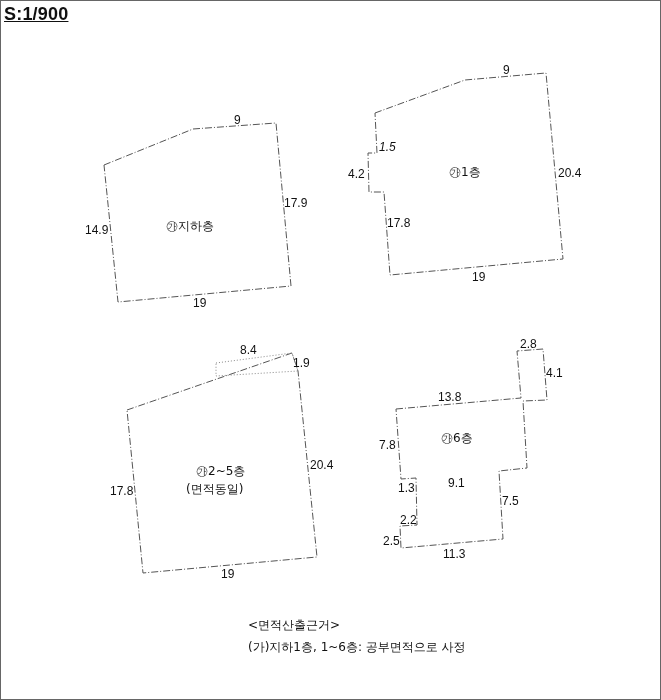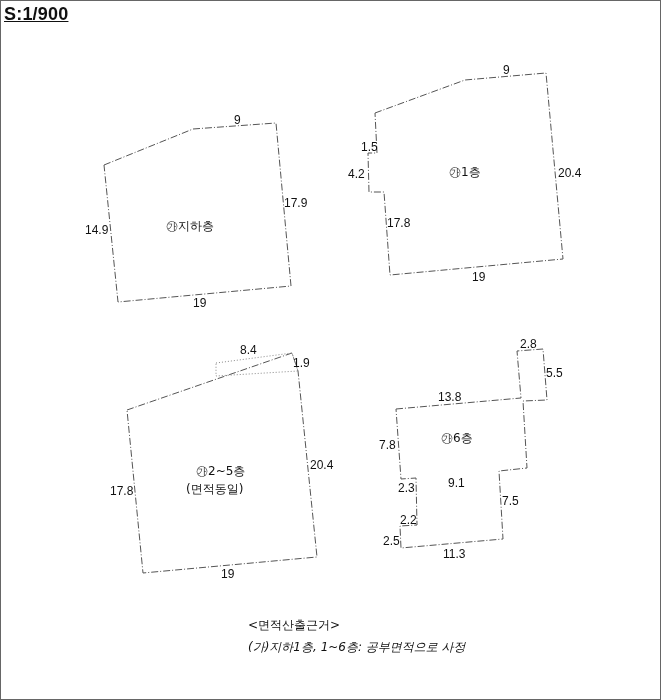--- a/index.html
+++ b/index.html
@@ -35,36 +35,36 @@
 <div class="room" style="left:196px;top:462px;">㉮2~5층</div>
 <div class="room" style="left:186px;top:480px;">(면적동일)</div>
 <div class="room" style="left:441px;top:429px;">㉮6층</div>
 
 <div id="dims">
     <div class="lbl" style="left: 234px; top: 113px;">9</div>
     <div class="lbl" style="left: 284px; top: 196px;">17.9</div>
     <div class="lbl" style="left: 85px; top: 223px;">14.9</div>
     <div class="lbl" style="left: 193px; top: 296px;">19</div>
     <div class="lbl" style="left: 503px; top: 63px;">9</div>
-    <div class="lbl" style="left: 361px; top: 140px;">1.5</div>
+    <div class="lbl" style="left: 379px; top: 140px; font-style: italic;">1.5</div>
     <div class="lbl" style="left: 348px; top: 167px;">4.2</div>
     <div class="lbl" style="left: 558px; top: 166px;">20.4</div>
     <div class="lbl" style="left: 387px; top: 216px;">17.8</div>
     <div class="lbl" style="left: 472px; top: 270px;">19</div>
     <div class="lbl" style="left: 240px; top: 343px; text-align: center;">8.4</div>
     <div class="lbl" style="left: 293px; top: 356px;">1.9</div>
     <div class="lbl" style="left: 310px; top: 458px;">20.4</div>
     <div class="lbl" style="left: 110px; top: 484px;">17.8</div>
     <div class="lbl" style="left: 221px; top: 567px;">19</div>
     <div class="lbl" style="left: 520px; top: 337px;">2.8</div>
-    <div class="lbl" style="left: 546px; top: 366px;">5.5</div>
+    <div class="lbl" style="left: 546px; top: 366px;">4.1</div>
     <div class="lbl" style="left: 438px; top: 390px;">13.8</div>
     <div class="lbl" style="left: 379px; top: 438px;">7.8</div>
-    <div class="lbl" style="left: 398px; top: 481px;">2.3</div>
+    <div class="lbl" style="left: 398px; top: 481px;">1.3</div>
     <div class="lbl" style="left: 448px; top: 476px;">9.1</div>
     <div class="lbl" style="left: 502px; top: 494px;">7.5</div>
     <div class="lbl" style="left: 400px; top: 513px;">2.2</div>
     <div class="lbl" style="left: 383px; top: 534px;">2.5</div>
     <div class="lbl" style="left: 443px; top: 547px;">11.3</div>
   </div>
 
 <div class="note" style="left:248px;top:609px;">&lt;면적산출근거&gt;</div>
-<div class="note" style="left:248px;top:631px;font-style:italic;">(가)지하1층, 1~6층: 공부면적으로 사정</div>
+<div class="note" style="left:248px;top:631px;">(가)지하1층, 1~6층: 공부면적으로 사정</div>
 
 </body></html>

